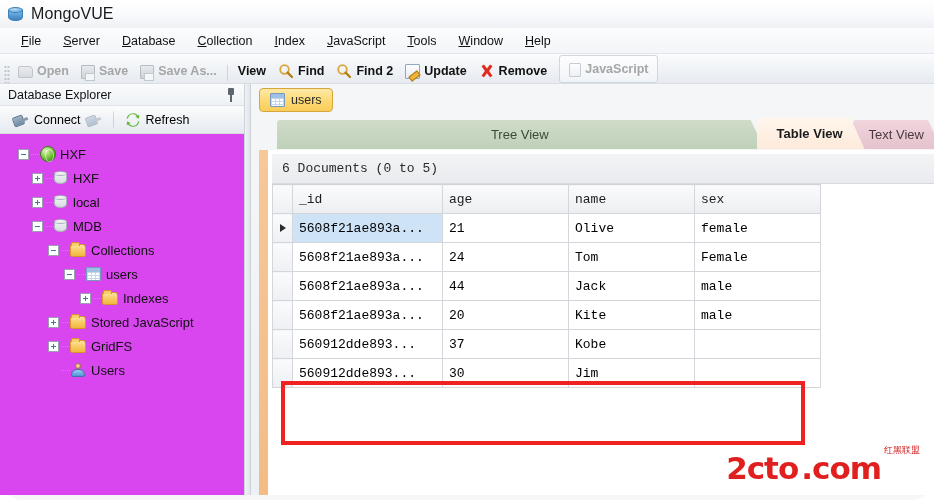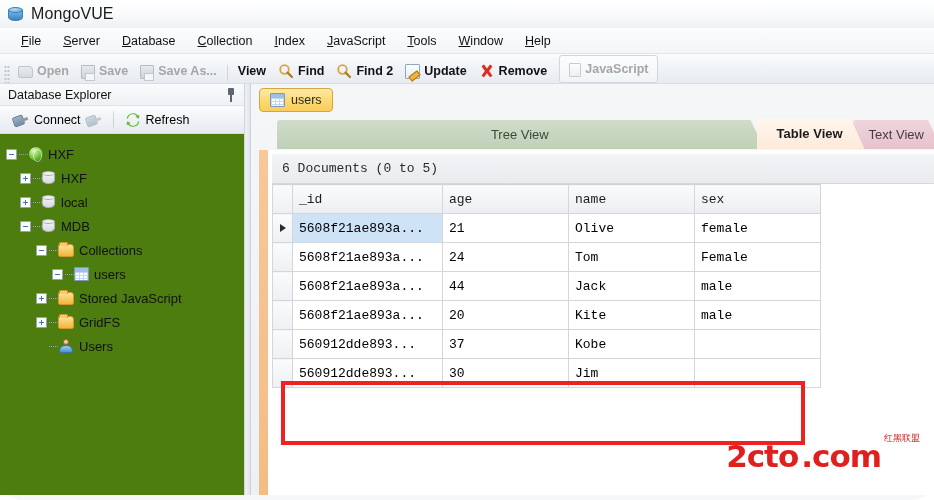--- a/index.html
+++ b/index.html
@@ -188,21 +188,21 @@
   }
   .plug:after{
     content:"";position:absolute;left:8px;top:5px;width:7px;height:3px;
     background:#8b9aa7;transform:rotate(-20deg);
   }
   .plug.faded { opacity:.45; }
   .refresh-ic { width:16px;height:14px;position:relative; }
   .refresh-ic svg{display:block;}
 
   .tree {
-    flex:1; background:#4d7c0f; padding: 8px 0 0 6px;
+    flex:1; background:#d946ef; padding: 8px 0 0 18px;
     overflow:hidden;
   }
   .tnode {
     display:flex; align-items:center; height:24px; white-space:nowrap;
     font-size:13px; color:#111; cursor:default;
   }
   .expander {
     width:11px;height:11px;flex:none;
     border:1px solid #9aa3ad; background:#fff;
     border-radius:1px; position:relative; margin-right:2px;
@@ -392,21 +392,21 @@
   }
 
   .redbox {
     position:absolute;
     border:4px solid #ef2121;
     pointer-events:none;
   }
 
   
   .watermark {
-    position:absolute; right:14px; bottom:28px;
+    position:absolute; right:14px; bottom:16px;
     display:flex; align-items:flex-end; gap:3px;
     user-select:none;
   }
   .wm-main {
     font-family:"DejaVu Sans", sans-serif;
     font-size:31px; font-weight:bold; letter-spacing:-1px;
     color:#e01f1f; line-height:1;
   }
   .wm-dom { color:#e01f1f; font-weight:bold; }
   .wm-cn {
@@ -572,20 +572,26 @@
           <span>Collections</span>
         </div>
 
         <div class="tnode indent-3">
           <span class="expander"></span>
           <span class="dots"></span>
           <span class="ico-grid"></span>
           <span>users</span>
         </div>
 
+        <div class="tnode indent-4">
+          <span class="expander plus"></span>
+          <span class="dots"></span>
+          <span class="ico-folder"></span>
+          <span>Indexes</span>
+        </div>
 
         <div class="tnode indent-2">
           <span class="expander plus"></span>
           <span class="dots"></span>
           <span class="ico-folder"></span>
           <span>Stored JavaScript</span>
         </div>
 
         <div class="tnode indent-2">
           <span class="expander plus"></span>

